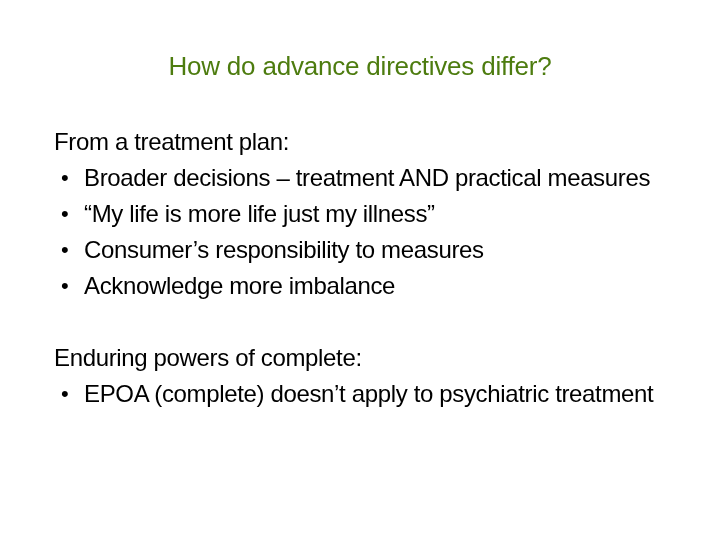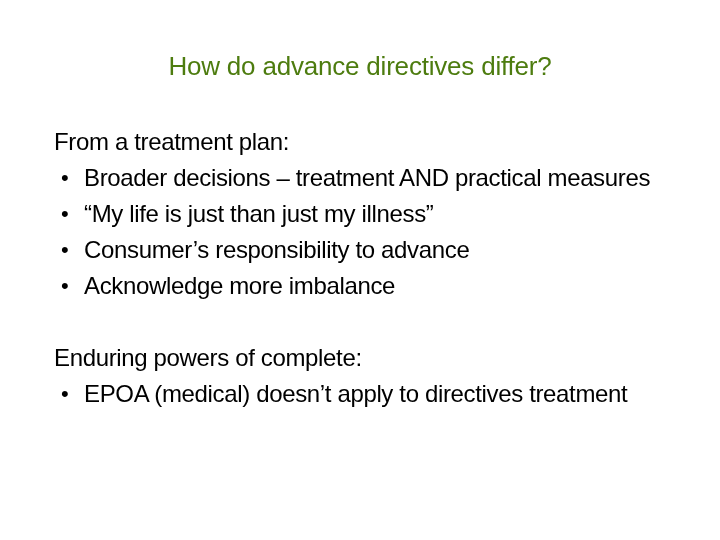--- a/index.html
+++ b/index.html
@@ -104,39 +104,39 @@
 
     <div class="body-block">
       <div class="block-heading">From a treatment plan:</div>
       <ul class="bullet-list">
         <li class="bullet-item">
           <span class="bullet-mark">•</span>
           <span class="bullet-text">Broader decisions – treatment AND practical measures</span>
         </li>
         <li class="bullet-item">
           <span class="bullet-mark">•</span>
-          <span class="bullet-text">“My life is just than just my illness”</span>
+          <span class="bullet-text">“My life is more life just my illness”</span>
         </li>
         <li class="bullet-item">
           <span class="bullet-mark">•</span>
-          <span class="bullet-text">Consumer’s responsibility to advance</span>
+          <span class="bullet-text">Consumer’s responsibility to measures</span>
         </li>
         <li class="bullet-item">
           <span class="bullet-mark">•</span>
           <span class="bullet-text">Acknowledge more imbalance</span>
         </li>
       </ul>
     </div>
 
     <div class="block-gap"></div>
 
     <div class="body-block">
       <div class="block-heading">Enduring powers of complete:</div>
       <ul class="bullet-list">
         <li class="bullet-item">
           <span class="bullet-mark">•</span>
-          <span class="bullet-text">EPOA (medical) doesn’t apply to directives treatment</span>
+          <span class="bullet-text">EPOA (complete) doesn’t apply to psychiatric treatment</span>
         </li>
       </ul>
     </div>
 
   </div>
 </div>
 
 </body></html>

